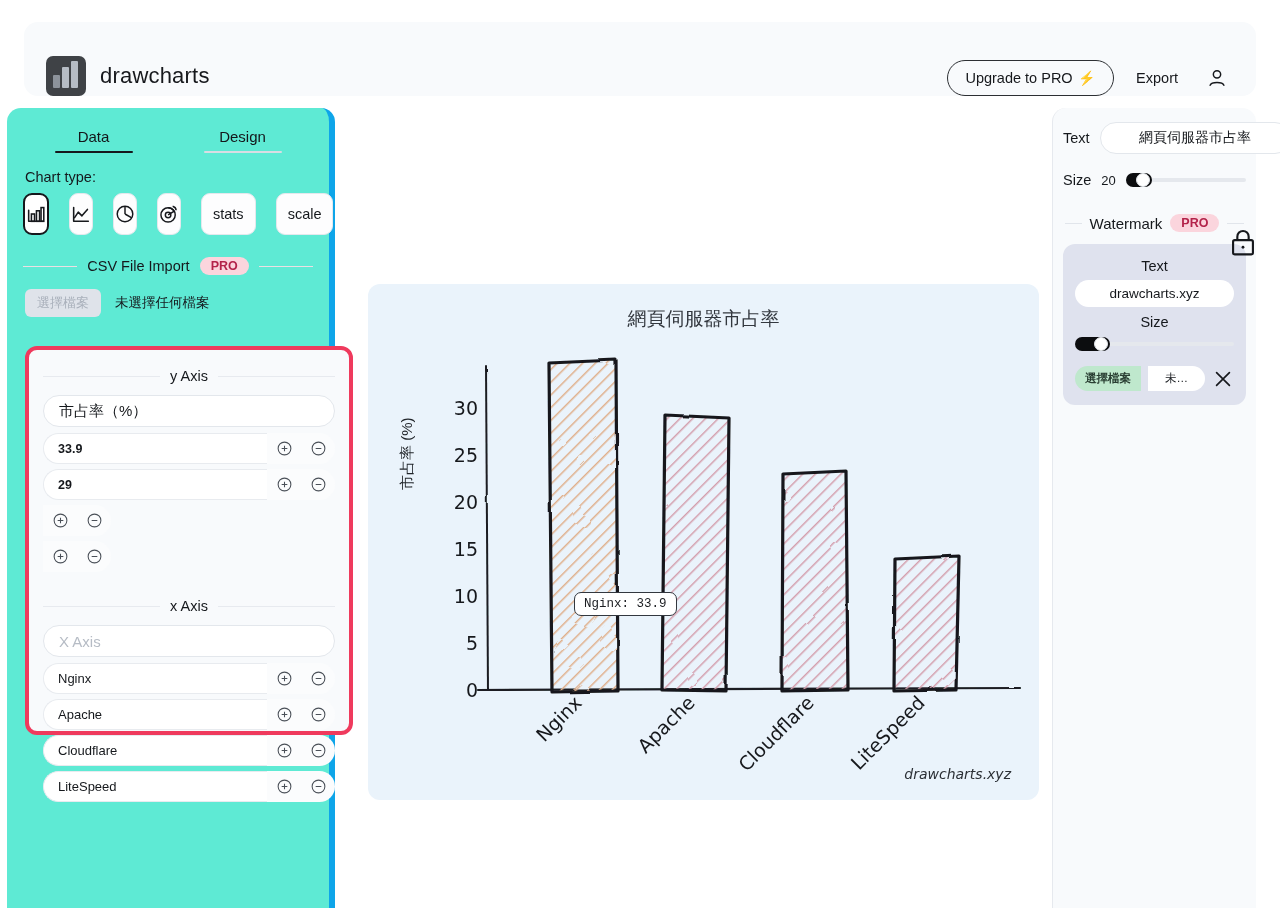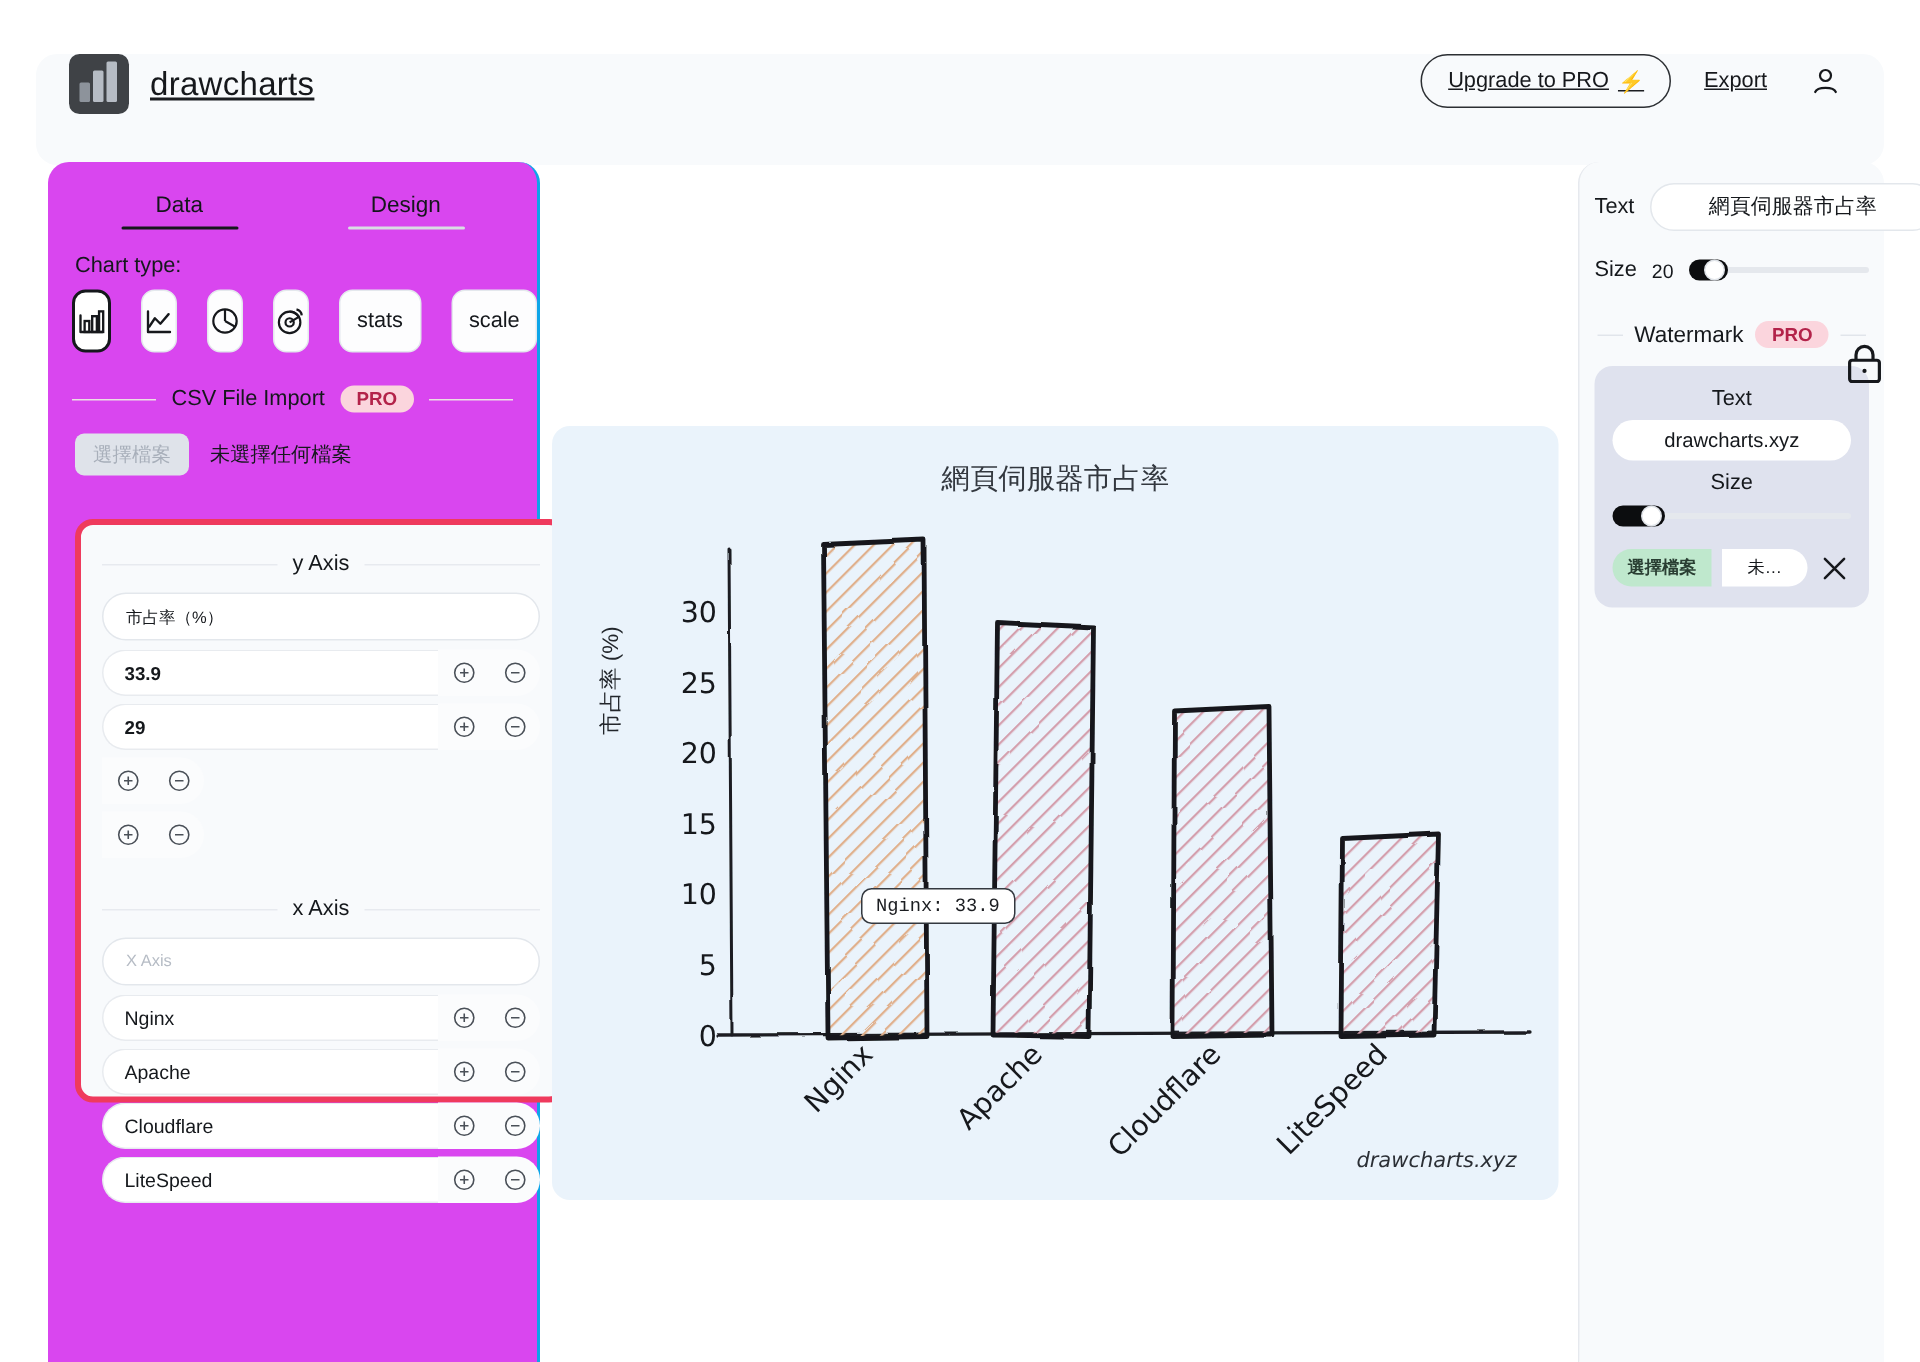--- a/index.html
+++ b/index.html
@@ -7,23 +7,23 @@
   body {
     width:1280px; height:908px;
     background:#ffffff;
     font-family:"Liberation Sans", sans-serif;
     color:#1b1d21;
     overflow:hidden;
   }
 
   
   .header{
-    position:absolute; left:24px; top:36px; width:1232px; height:74px;
+    position:absolute; left:24px; top:22px; width:1232px; height:74px;
     background:#f8fafc; border-radius:14px;
-    display:flex; align-items:flex-start; padding:0 22px;text-decoration:underline;
+    display:flex; align-items:flex-end; padding:0 22px;
   }
   .brand{ display:flex; align-items:center; gap:14px; }
   .logo{
     width:40px; height:40px; border-radius:7px; background:#3f4246;
     position:relative; overflow:hidden; flex:none;
   }
   .logo i{ position:absolute; bottom:8px; background:#b6bcc4; display:block; border-radius:1px;}
   .logo i:nth-child(1){ left:7px;  width:7px; height:13px; background:#8d939b;}
   .logo i:nth-child(2){ left:16px; width:7px; height:21px;}
   .logo i:nth-child(3){ left:25px; width:7px; height:27px;}
@@ -39,23 +39,23 @@
     padding:9px 12px; font-size:14.5px; background:transparent; border:none;
     color:#16181c; cursor:pointer; border-radius:8px;
   }
   .avatar-btn{
     width:34px; height:34px; border-radius:50%; display:flex;
     align-items:center; justify-content:center; cursor:pointer; background:transparent; border:none;
   }
 
   
   .left-panel{
-    position:absolute; left:32px; top:108px; width:328px; height:800px;
-    background:#d946ef; border-radius:14px 14px 0 0;
-    border-right:2px solid #0ea5e9;
+    position:absolute; left:7px; top:108px; width:328px; height:800px;
+    background:#5eead4; border-radius:14px 14px 0 0;
+    border-right:6px solid #0ea5e9;
     padding:0 12px;
   }
   .tabs{ display:flex; padding-top:10px; }
   .tab{
     flex:1; text-align:center; font-size:15px; padding:10px 0 8px; cursor:pointer;
     color:#14161a; position:relative;
   }
   .tab .bar{ position:absolute; left:50%; transform:translateX(-50%); bottom:0; width:78px; height:2.5px; border-radius:2px; }
   .tab.active .bar{ background:#15181c; }
   .tab.inactive .bar{ background:#d9dde3; }
@@ -94,21 +94,21 @@
     border:4px solid #ef3a5d; border-radius:12px; background:#f8fafc;
     padding:4px 14px;
   }
   .axis-head{
     display:flex; align-items:center; gap:10px; margin:14px 0 11px;
     font-size:14.5px; color:#15181c;
   }
   .axis-head .ln{ flex:1; height:1px; background:#e7eaef; }
   .axis-title-input{
     width:100%; height:32px; border:1px solid #e3e7ec; border-radius:999px;
-    background:#ffffff; font-size:11px; padding:0 15px; color:#15181c;
+    background:#ffffff; font-size:15px; padding:0 15px; color:#15181c;
     font-family:"Liberation Sans", sans-serif; outline:none; margin-bottom:6px;
   }
   .axis-title-input::placeholder{ color:#b6bcc5; }
   .val-row{ display:flex; align-items:center; margin-bottom:5px; }
   .val-input{
     flex:1; height:31px; border:1px solid #e8ebef; border-radius:999px 0 0 999px;
     border-right:none; background:#ffffff; font-size:13px; padding:0 14px;
     color:#15181c; font-family:"Liberation Sans", sans-serif; outline:none;
   }
   .val-input.small{ font-size:12.5px; font-weight:bold; }

